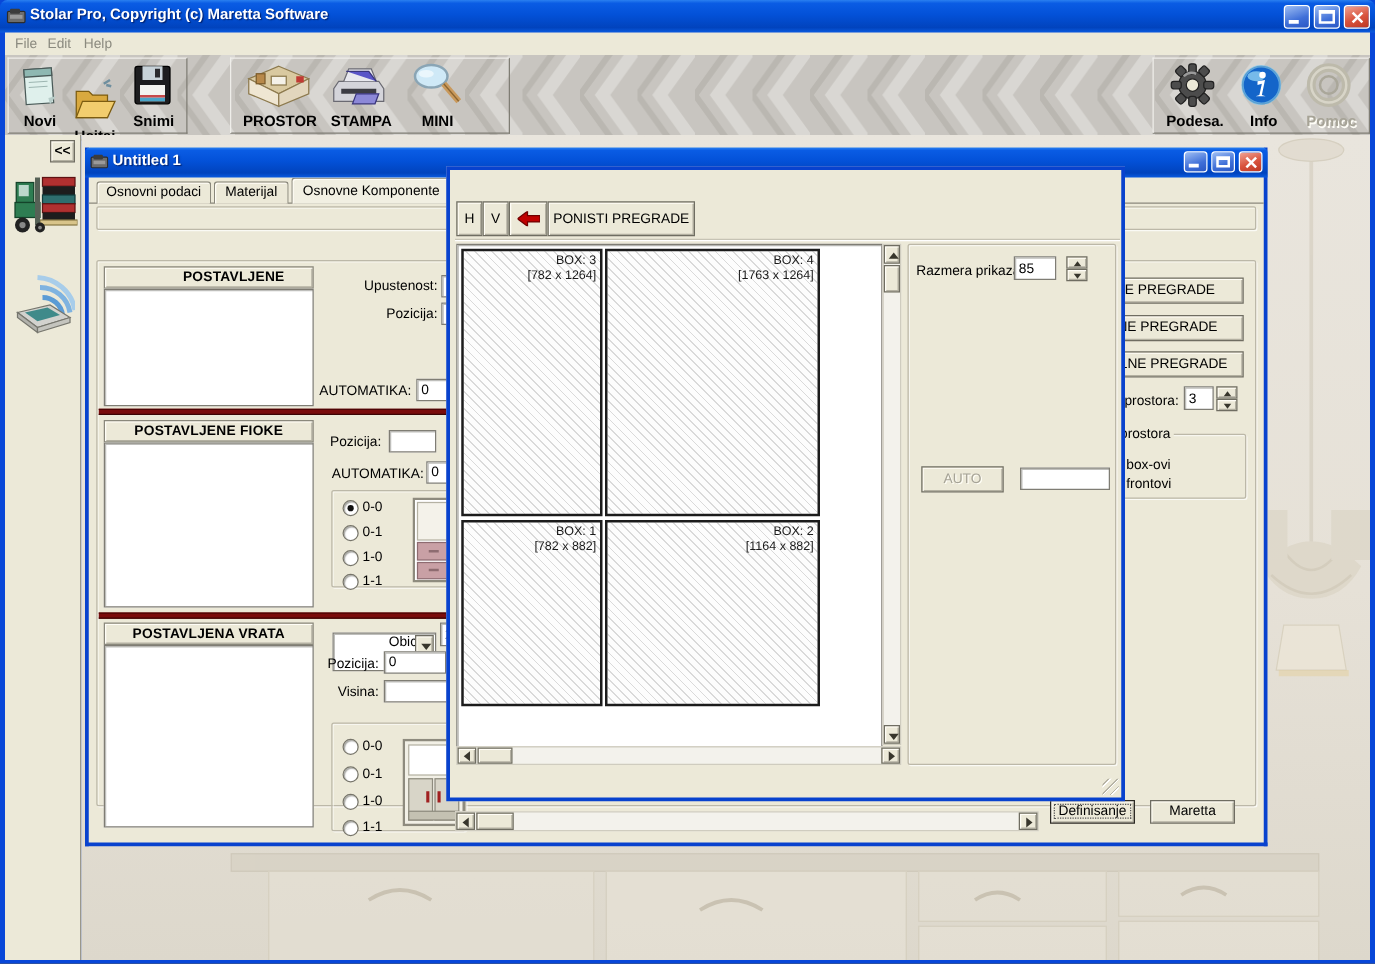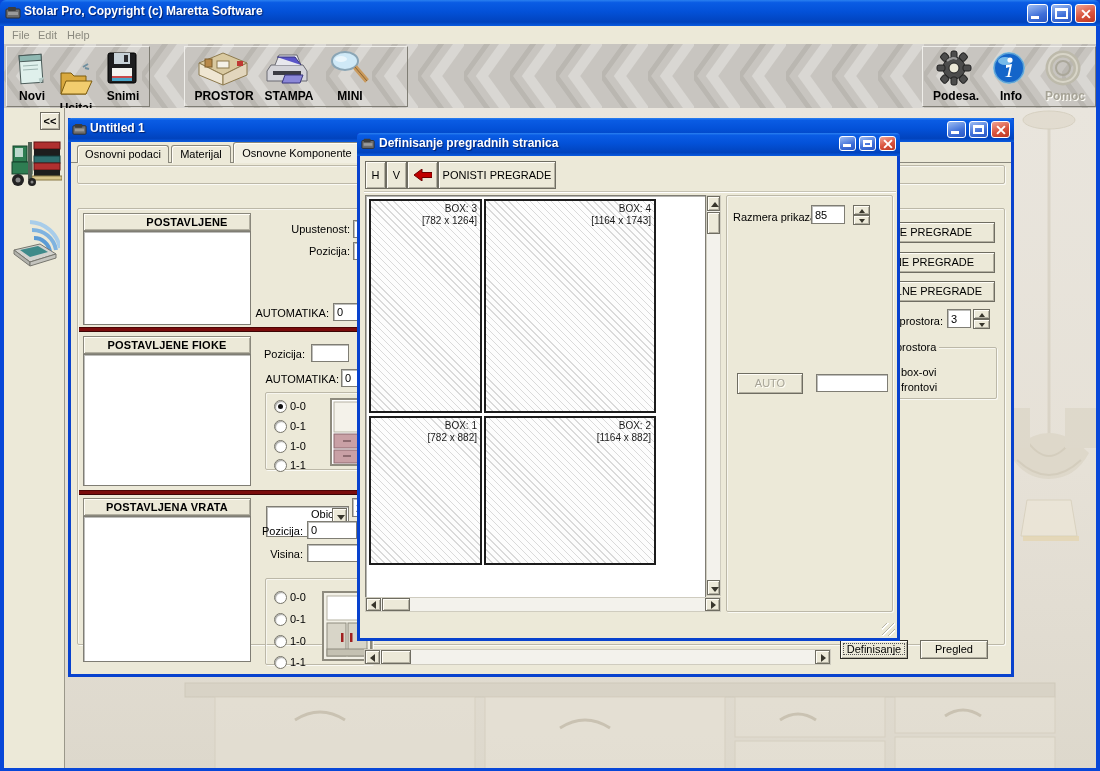--- a/index.html
+++ b/index.html
@@ -401,59 +401,41 @@
           <div class="tri lf" style="left:4px;top:3px;"></div>
         </div>
       <div class="abs btn3d" style="left:16px;top:0;width:30px;height:14px;"></div>
       <div class="abs btn3d" style="right:0;top:0;width:15px;height:14px;">
           <div class="tri rt" style="left:5px;top:3px;"></div>
         </div>
     </div>
     <div class="abs btn3d" style="left:769px;top:522px;width:68px;height:19px;border:1.5px solid #2c2a24;">
       <span class="abs" style="left:0;right:0;top:2px;outline:1px dotted #555;outline-offset:-1px;margin:0 2px;">Definisanje</span>
     </div>
-    <div class="abs btn3d" style="left:849px;top:522px;width:68px;height:19px;line-height:17px;">Pregled</div>
+    <div class="abs btn3d" style="left:849px;top:522px;width:68px;height:19px;line-height:17px;">Maretta</div>
   </div>
 
   <div class="abs" style="left:357px;top:133px;width:543px;height:508px;background:#ECE9D8;border:3px solid #0842CE;box-sizing:border-box;z-index:30;">
-    <div class="abs tbar" style="left:-3px;top:-3px;width:543px;height:23px;border-radius:4px 4px 0 0;">
-      <svg class="abs" style="left:4px;top:4px;" width="14" height="14" viewBox="0 0 16 16">
-        <rect x="1" y="4" width="14" height="9" rx="1" fill="#6d6d6d" stroke="#2c2c2c"></rect>
-        <rect x="3" y="2" width="8" height="4" rx="1" fill="#3c3c3c"></rect>
-        <rect x="3" y="7" width="10" height="3" fill="#9a9a9a"></rect>
-      </svg>
-      <span class="ttext" style="left:22px;top:3px;">Definisanje pregradnih stranica</span>
-      <div class="wbtn" style="right:44px;top:3px;width:17px;height:15px;">
-          <div class="g gmin"></div>
-        </div>
-      <div class="wbtn" style="right:24px;top:3px;width:17px;height:15px;">
-          <div class="g gmax"></div>
-        </div>
-      <div class="wbtn close" style="right:4px;top:3px;width:17px;height:15px;">
-          <div class="g gx1"></div>
-          <div class="g gx2"></div>
-        </div>
-    </div>
 
     <div class="abs btn3d" style="left:5px;top:25px;width:21px;height:28px;line-height:26px;">H</div>
     <div class="abs btn3d" style="left:26px;top:25px;width:21px;height:28px;line-height:26px;">V</div>
     <div class="abs btn3d" style="left:47px;top:25px;width:31px;height:28px;">
       <svg class="abs" style="left:6px;top:7px;" width="18" height="12" viewBox="0 0 18 12">
         <path d="M0 6 L8 0 L8 3.5 L18 3.5 L18 8.5 L8 8.5 L8 12 Z" fill="#C00000" stroke="#6e0000"></path>
       </svg>
     </div>
     <div class="abs btn3d" style="left:78px;top:25px;width:118px;height:28px;line-height:26px;">PONISTI PREGRADE</div>
     <div class="abs" style="left:4px;top:55px;width:532px;height:1px;background:#c6c3b4;box-shadow:0 1px 0 #fff;"></div>
 
     <div class="abs" style="left:5px;top:59px;width:341px;height:403px;background:#fff;border:1px solid #7f7d74;box-shadow:inset 1px 1px 0 rgba(70,70,60,.4);box-sizing:border-box;">
       <div class="pbox" style="left:3px;top:3px;width:113px;height:214px;">
         <div class="blab"><span>BOX: 3</span><br><span>[782 x 1264]</span></div>
       </div>
       <div class="pbox" style="left:118px;top:3px;width:172px;height:214px;">
-        <div class="blab"><span>BOX: 4</span><br><span>[1164 x 1743]</span></div>
+        <div class="blab"><span>BOX: 4</span><br><span>[1763 x 1264]</span></div>
       </div>
       <div class="pbox" style="left:3px;top:220px;width:113px;height:149px;">
         <div class="blab"><span>BOX: 1</span><br><span>[782 x 882]</span></div>
       </div>
       <div class="pbox" style="left:118px;top:220px;width:172px;height:149px;">
         <div class="blab"><span>BOX: 2</span><br><span>[1164 x 882]</span></div>
       </div>
     </div>
 
     <div class="abs sbtrack" style="left:346px;top:59px;width:15px;height:401px;">

